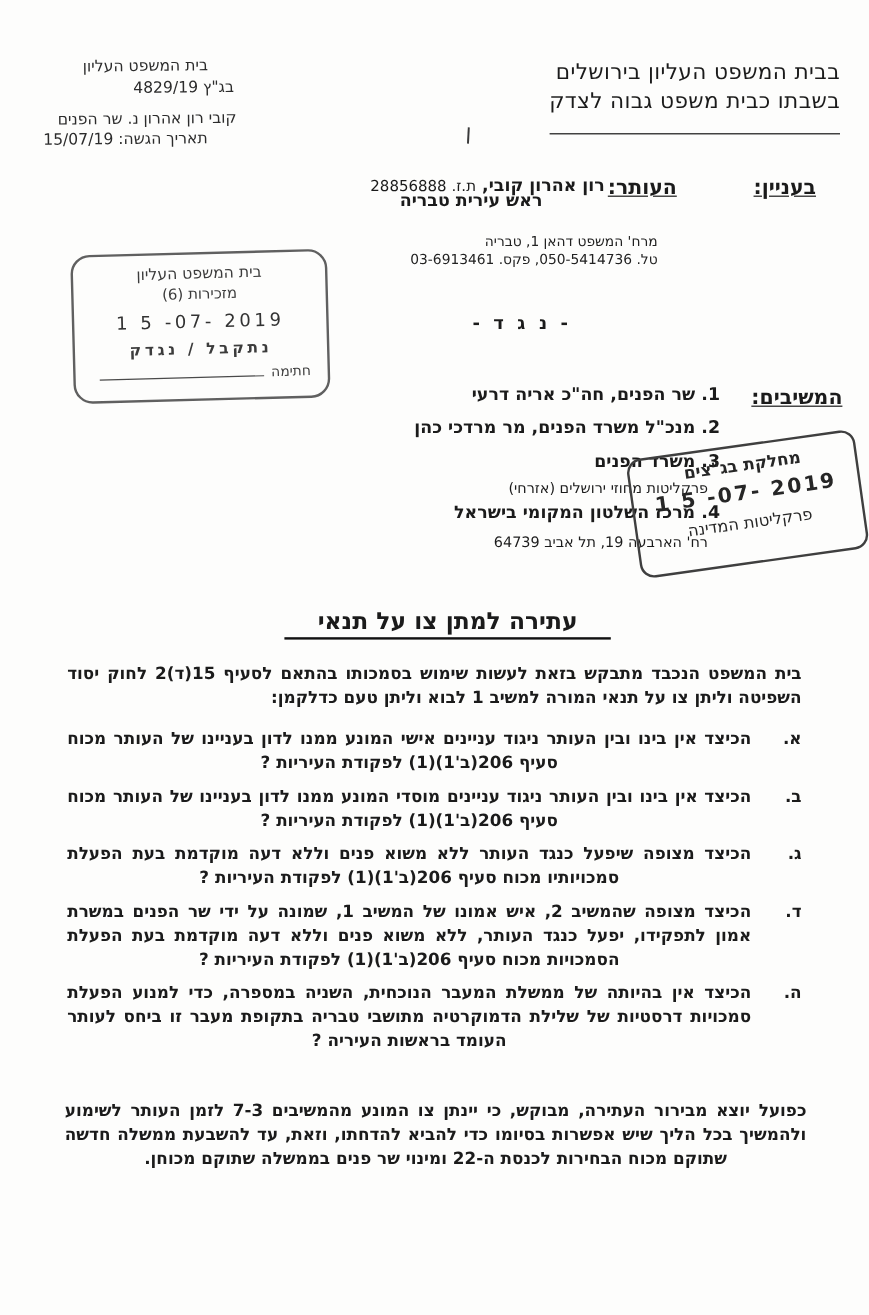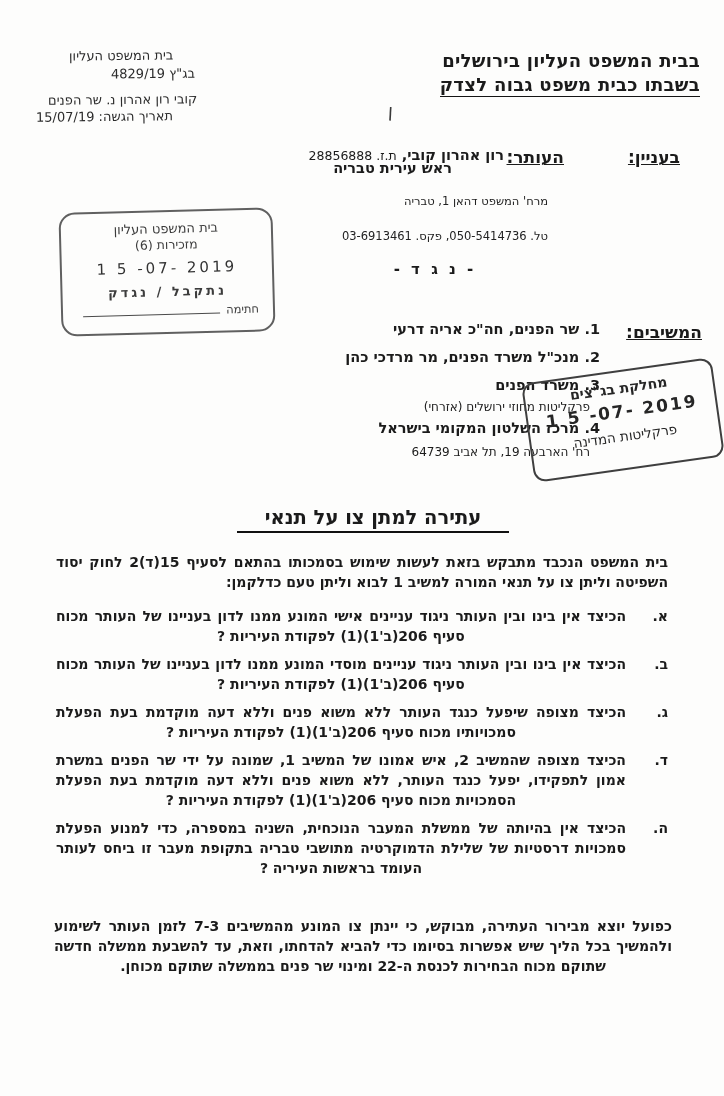--- a/index.html
+++ b/index.html
@@ -11,22 +11,22 @@
     direction:rtl;
     position:relative;
     overflow:hidden;
   }
   .abs { position:absolute; }
 
   
   .handnote { font-size:13px; color:#2c2c2c; white-space:nowrap; transform:rotate(-0.6deg); }
 
   
-  .header-line { font-weight:bold; font-size:18px; letter-spacing:0.3px; white-space:nowrap;margin-left:16px; }
-  .underlined { border-bottom:1.6px solid #141414; padding-bottom:1px; }
+  .header-line { font-weight:normal; font-size:18px; letter-spacing:0.3px; white-space:nowrap;margin-left:16px; }
+  .underlined { border-bottom:1.6px solid #141414; padding-bottom:16px; }
   .pen-mark { font-size:18px; color:#3a3a3a; transform:rotate(3deg); }
 
   
   .party-label { font-weight:bold; font-size:17px; text-decoration:underline; white-space:nowrap; }
   .party-name { font-weight:bold; font-size:14.5px; white-space:nowrap; }
   .party-id { font-weight:normal; font-size:12.5px; }
   .party-sub { font-size:11.5px; color:#222; white-space:nowrap; }
 
   .vs { font-weight:bold; font-size:15px; letter-spacing:3px; text-align:center; white-space:nowrap; }
 
@@ -82,21 +82,21 @@
 
 <div class="abs header-line" style="top:50px; right:24px;">בבית המשפט העליון בירושלים</div>
 <div class="abs header-line underlined" style="top:74px; right:24px;">בשבתו כבית משפט גבוה לצדק</div>
 <div class="abs pen-mark" style="top:100px; left:388px;">ן</div>
 
 <div class="abs party-label" style="top:147px; right:44px;">בעניין:</div>
 <div class="abs party-label" style="top:147px; right:160px;">העותר:</div>
 <div class="abs party-name" style="top:147px; right:220px;"><span>רון אהרון קובי,</span> <span class="party-id">ת.ז. 28856888</span></div>
 <div class="abs party-name" style="top:160px; right:272px;">ראש עירית טבריה</div>
 <div class="abs party-sub" style="top:194px; right:176px;">מרח' המשפט דהאן 1, טבריה</div>
-<div class="abs party-sub" style="top:209px; right:176px;margin-top:20px;">טל. 050-5414736, פקס. 03-6913461</div>
+<div class="abs party-sub" style="top:209px; right:176px;">טל. 050-5414736, פקס. 03-6913461</div>
 
 <div class="abs stamp stamp-registry">
   <div class="s-l1">בית המשפט העליון</div>
   <div class="s-l2">מזכירות (6)</div>
   <div class="s-date" dir="ltr">1 5 -07- 2019</div>
   <div class="s-status">נתקבל / נגדק</div>
   <div class="sig-row">
     <span class="sig-word">חתימה</span>
     <span class="sig-line"></span>
   </div>

